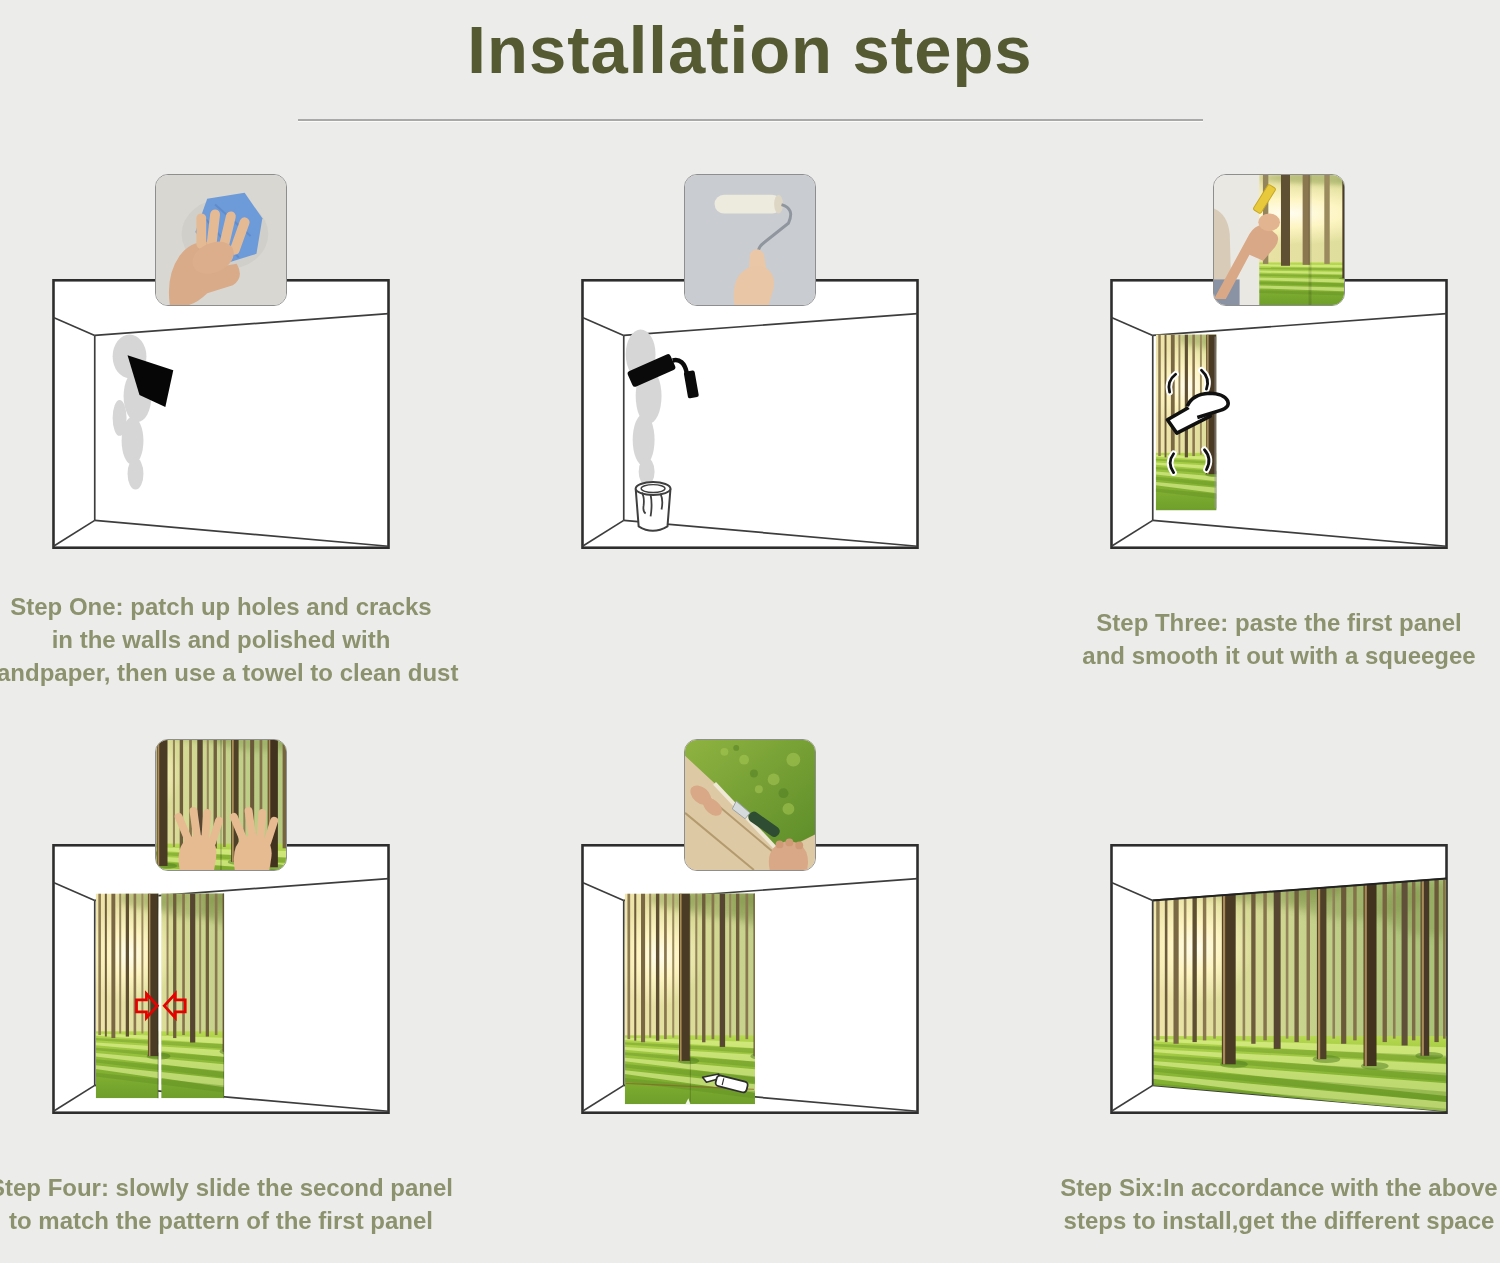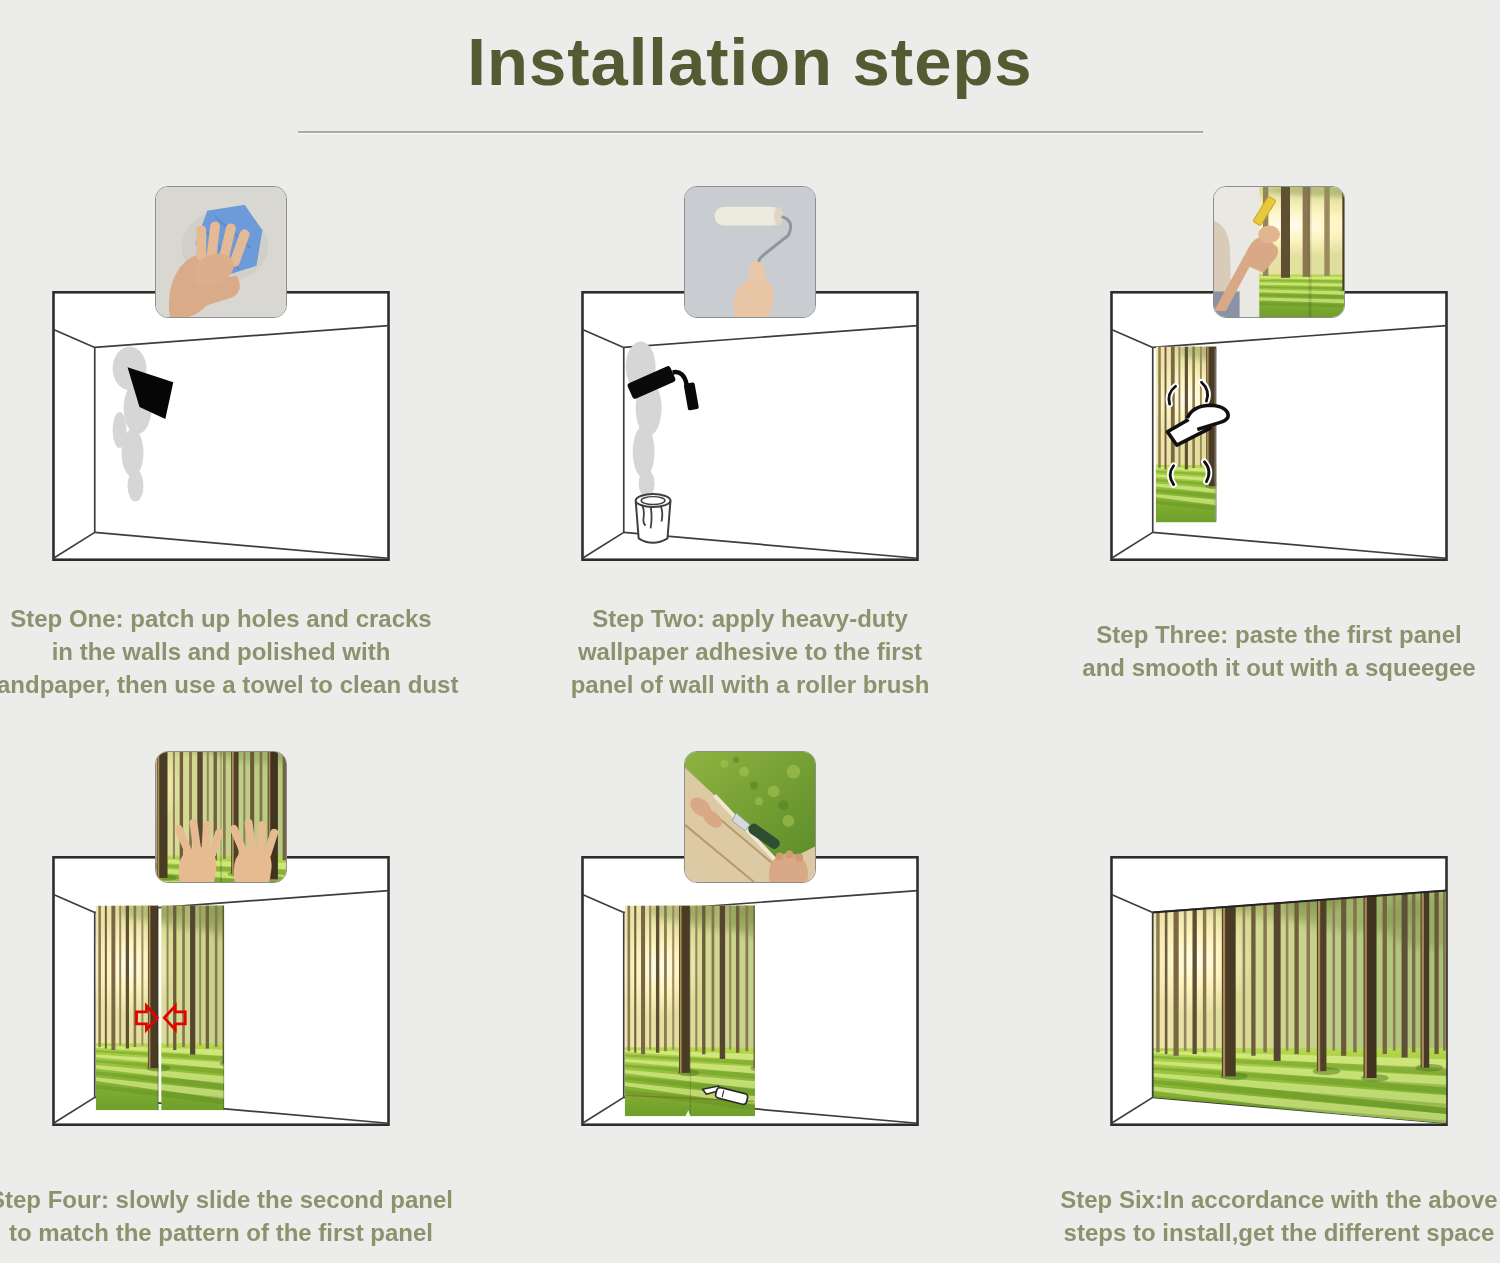--- a/index.html
+++ b/index.html
@@ -3,21 +3,21 @@
 <meta charset="utf-8">
 <style>
   :root{
     --bg:#ecedeb; --title-color:#565a33; --caption-color:#8c926d;
     --divider:#a9a9a9; --accent-red:#e60000; --line:#3d3d3d; --border:#2d2d2d;
   }
   *{box-sizing:border-box}
   html,body{margin:0;padding:0}
   body{background:#dfe0de;font-family:"Liberation Sans",sans-serif}
   .page{width:1500px;height:1263px;margin:0 auto;background:var(--bg);overflow:hidden;position:relative}
-  .title{margin:0;padding-top:28px;text-align:center;font-size:67px;line-height:1.0;
+  .title{margin:0;padding-top:16px;text-align:center;font-size:67px;line-height:1.0;
          font-weight:700;color:var(--title-color);letter-spacing:1px}
   .divider{width:905px;border:none;border-top:2px solid var(--divider);
            border-bottom:1px solid #fbfbf8;margin:36px auto 0}
   .rows{margin-top:52px}
   .row{display:flex;justify-content:space-between;padding:0 52px}
   .row + .row{margin-top:49px}
   .step{width:338px;display:flex;flex-direction:column;align-items:center}
   .scene{position:relative;width:338px;height:376px}
   .room{position:absolute;left:0;bottom:0;z-index:1}
   .thumb{position:absolute;z-index:2;top:0;left:50%;transform:translateX(-50%);
@@ -204,23 +204,20 @@
               <rect width="132" height="132" fill="#c9ccd1"></rect>
               <rect x="30" y="20" width="68" height="19" rx="9.5" fill="#edeade"></rect>
               <ellipse cx="95" cy="29.5" rx="4.5" ry="9.5" fill="#ddd6c4"></ellipse>
               <path d="M98,30 q14,4 7,19 l-24,19 q-7,5 -7,12 v8" fill="none" stroke="#8f969e" stroke-width="3"></path>
               <rect x="67" y="84" width="14" height="30" rx="6" fill="#7a52bd"></rect>
               <path d="M66,80 q7,-9 14,0 l4,24 -20,2 z" fill="#eac7a7"></path>
               <path d="M50,132 q-3,-26 10,-35 q10,-8 23,-2 q9,6 7,20 l-5,17 z" fill="#e9c6a6"></path>
             </svg>
           </div>
         </div>
-        <p class="caption">Step Two: apply heavy-duty
-wallpaper adhesive to the first
-panel of wall with a roller brush</p>
       </section>
 
       <section class="step">
         <div class="scene">
           <svg class="room" width="338" height="272" viewBox="0 0 340 272">
             <rect x="1.5" y="1.5" width="337" height="269" fill="#fff" stroke="#2d2d2d" stroke-width="2.6"></rect>
             <g stroke="#3d3d3d" stroke-width="1.7" fill="none">
               <path d="M1.5,39 L43,57"></path>
                 <path d="M43,57 L338.5,35"></path>
                 <path d="M43,57 L43,243"></path>

